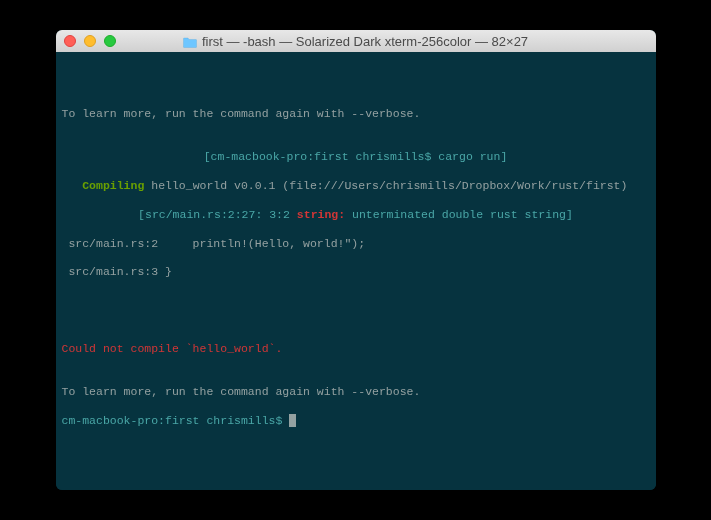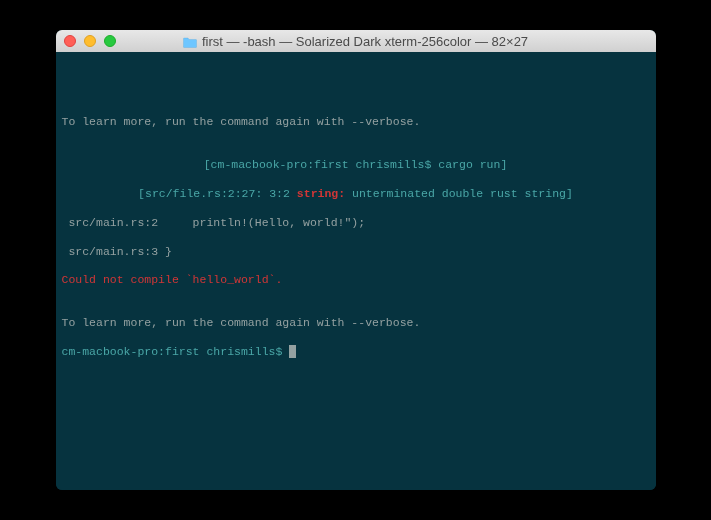--- a/index.html
+++ b/index.html
@@ -56,37 +56,37 @@
       align-items: center;
       gap: 5px;
     }
     .folder-icon {
       width: 14px;
       height: 11px;
       display: inline-block;
     }
     .terminal-body {
       background: #06333f;
-      padding: 20px 6px;
+      padding: 12px 6px;
       font-family: Menlo, Monaco, "Courier New", monospace;
       font-size: 11.5px;
       line-height: 1.25;
       color: #94a1a1;
       min-height: 438px;
       white-space: pre;
       overflow: hidden;
     }
     .line {
       display: block;
     }
     .c-base { color: #94a1a1; }
     .c-teal { color: #4aa7a7; }
     .c-green { color: #6aa000; font-weight: bold; }
     .c-red { color: #d23636; font-weight: bold; }
-    .c-redplain { color: #d23636; }
+    .c-redplain { color: #d23636; margin-top: 48px; }
     .cursor {
       display: inline-block;
       width: 7px;
       height: 13px;
       background: #94a1a1;
       vertical-align: text-bottom;
     }
     .full-width-bracket {
       display: flex;
       justify-content: center;
@@ -111,21 +111,22 @@
       </span>
       <span>first — -bash — Solarized Dark xterm-256color — 82×27</span>
     </div>
   </div>
 
   <div class="terminal-body">
 <span class="line"> </span>
 <span class="line c-base">To learn more, run the command again with --verbose.</span>
 <span class="line"></span>
 <span class="line"><span class="full-width-bracket"><span class="c-teal">[cm-macbook-pro:first chrismills$ cargo run</span><span class="c-teal">]</span></span></span>
-<span class="line"><span class="full-width-bracket"><span><span class="c-teal">[src/file.rs:2:27: 3:2 </span><span class="c-red">string:</span><span class="c-teal"> unterminated double rust string</span></span><span class="c-teal">]</span></span></span>
+<span class="line"><span class="c-green">   Compiling</span><span class="c-base"> hello_world v0.0.1 (file:///Users/chrismills/Dropbox/Work/rust/first)</span></span>
+<span class="line"><span class="full-width-bracket"><span><span class="c-teal">[src/main.rs:2:27: 3:2 </span><span class="c-red">string:</span><span class="c-teal"> unterminated double rust string</span></span><span class="c-teal">]</span></span></span>
 <span class="line c-base"> src/main.rs:2     println!(Hello, world!");</span>
 <span class="line c-base"> src/main.rs:3 }</span>
 <span class="line c-redplain">Could not compile `hello_world`.</span>
 <span class="line"></span>
 <span class="line c-base">To learn more, run the command again with --verbose.</span>
 <span class="line"><span class="c-teal">cm-macbook-pro:first chrismills$ </span><span class="cursor"></span></span>
   </div>
 </div>
 
 </body></html>

